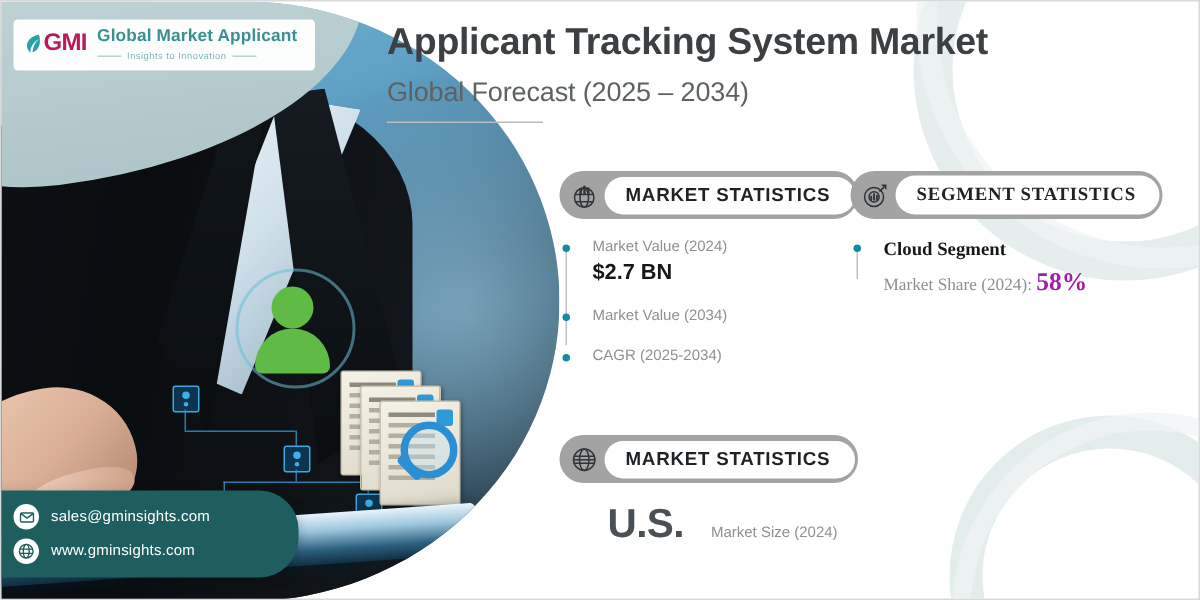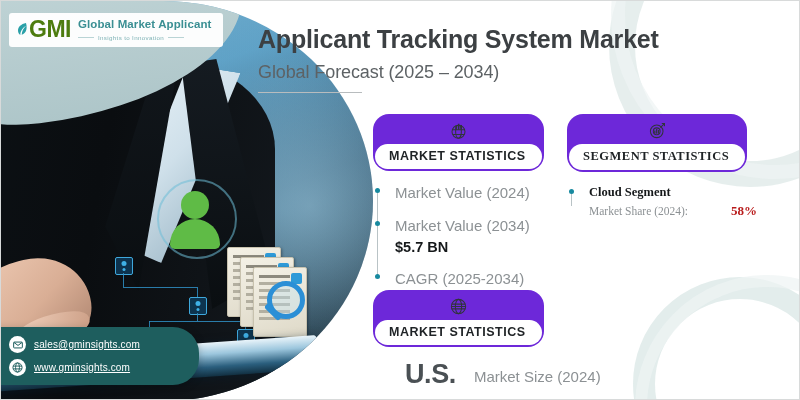--- a/index.html
+++ b/index.html
@@ -258,24 +258,24 @@
     border-radius: 3px;
     z-index: 6;
   }
   .logo-mark {
     display: flex;
     align-items: center;
     gap: 1px;
   }
   .logo-leaf { width: 11px; height: 15px; }
   .logo-gmi {
-    font-size: 23px;
+    font-size: 16px;
     font-weight: 700;
     letter-spacing: -.5px;
-    color: #4d7c0f;
+    color: #be185d;
     line-height: 1;
   }
   .logo-text { display: flex; flex-direction: column; }
   .logo-name {
     font-size: 11.5px;
     font-weight: 600;
     color: #3a8f93;
     letter-spacing: .1px;
     line-height: 1.1;
   }
@@ -289,21 +289,21 @@
   .logo-tagline {
     font-size: 6.2px;
     color: #7fb3b6;
     letter-spacing: .35px;
     white-space: nowrap;
   }
 
   
   .title-block {
     position: absolute;
-    left: 257px; top: 24px;
+    left: 257px; top: 13px;
     z-index: 5;
   }
   .title {
     font-size: 25px;
     font-weight: 700;
     color: #3c4043;
     letter-spacing: -.2px;
     line-height: 1.15;
     white-space: nowrap;
   }
@@ -319,25 +319,24 @@
     width: 104px;
     height: 1px;
     background: #b8bcbe;
   }
 
   
   .panel { position: absolute; z-index: 5; }
   .panel-head {
     display: flex;
     align-items: center;
-    background: #6d28d9;
+    background: #a3a3a3;
     border-radius: 16px;
     padding: 2px;
     width: max-content;
-    flex-direction: column;
   }
   .panel-icon {
     width: 28px; height: 28px;
     display: flex;
     align-items: center;
     justify-content: center;
     flex: 0 0 auto;
   }
   .panel-title {
     background: #ffffff;
@@ -368,21 +367,21 @@
   .bullet:last-child { margin-bottom: 0; }
   .bullet::before {
     content: "";
     position: absolute;
     left: -20px; top: 5px;
     width: 5px; height: 5px;
     border-radius: 50%;
     background: #17899f;
   }
   .b-label {
-    font-size: 15px;
+    font-size: 10px;
     color: #8c9194;
     line-height: 1.35;
   }
   .b-value {
     font-size: 14.5px;
     font-weight: 700;
     color: #15181a;
     margin-top: 1px;
     line-height: 1.3;
   }
@@ -392,23 +391,22 @@
     color: #15181a;
     line-height: 1.35;
   }
   .b-mixed {
     font-size: 11.5px;
     color: #8c9194;
     line-height: 1.4;
     margin-top: 1px;
   }
   .b-mixed b {
-    font-size: 13px;
-    color: #b91c1c;
-    margin-left: 40px;
+    font-size: 17px;
+    color: #a21caf;
   }
 
   #panel-market { left: 372px; top: 113px; }
   #panel-segment { left: 566px; top: 113px; font-family: Liberation Serif, serif; }
   #panel-country { left: 372px; top: 289px; }
 
   .country-row {
     display: flex;
     align-items: flex-end;
     gap: 18px;
@@ -449,21 +447,20 @@
     display: flex;
     align-items: center;
     justify-content: center;
     flex: 0 0 auto;
   }
   .contact-text {
     font-size: 10px;
     color: #ffffff;
     letter-spacing: .15px;
     white-space: nowrap;
-    text-decoration: underline;
   }
 </style>
 </head>
 <body>
 
 <div id="infographic">
 
   <div class="deco-arc arc-tr"></div>
   <div class="deco-arc arc-tr2"></div>
   <div class="deco-arc arc-br"></div>
@@ -553,24 +550,24 @@
           <rect x="8" y="6" width="2" height="5" fill="#30353a" stroke="none"></rect>
           <rect x="11.2" y="3.5" width="2" height="7.5" fill="#30353a" stroke="none"></rect>
           <rect x="14.4" y="5" width="2" height="6" fill="#30353a" stroke="none"></rect>
         </svg>
       </span>
       <span class="panel-title">MARKET STATISTICS</span>
     </div>
     <div class="bullets">
       <div class="bullet">
         <div class="b-label">Market Value (2024)</div>
+        <div class="b-value">$2.7 BN</div>
       </div>
       <div class="bullet">
         <div class="b-label">Market Value (2034)</div>
-        <div class="b-value">$5.7 BN</div>
       </div>
       <div class="bullet">
         <div class="b-label">CAGR (2025-2034)</div>
       </div>
     </div>
   </div>
 
   <div class="panel" id="panel-segment">
     <div class="panel-head">
       <span class="panel-icon">

